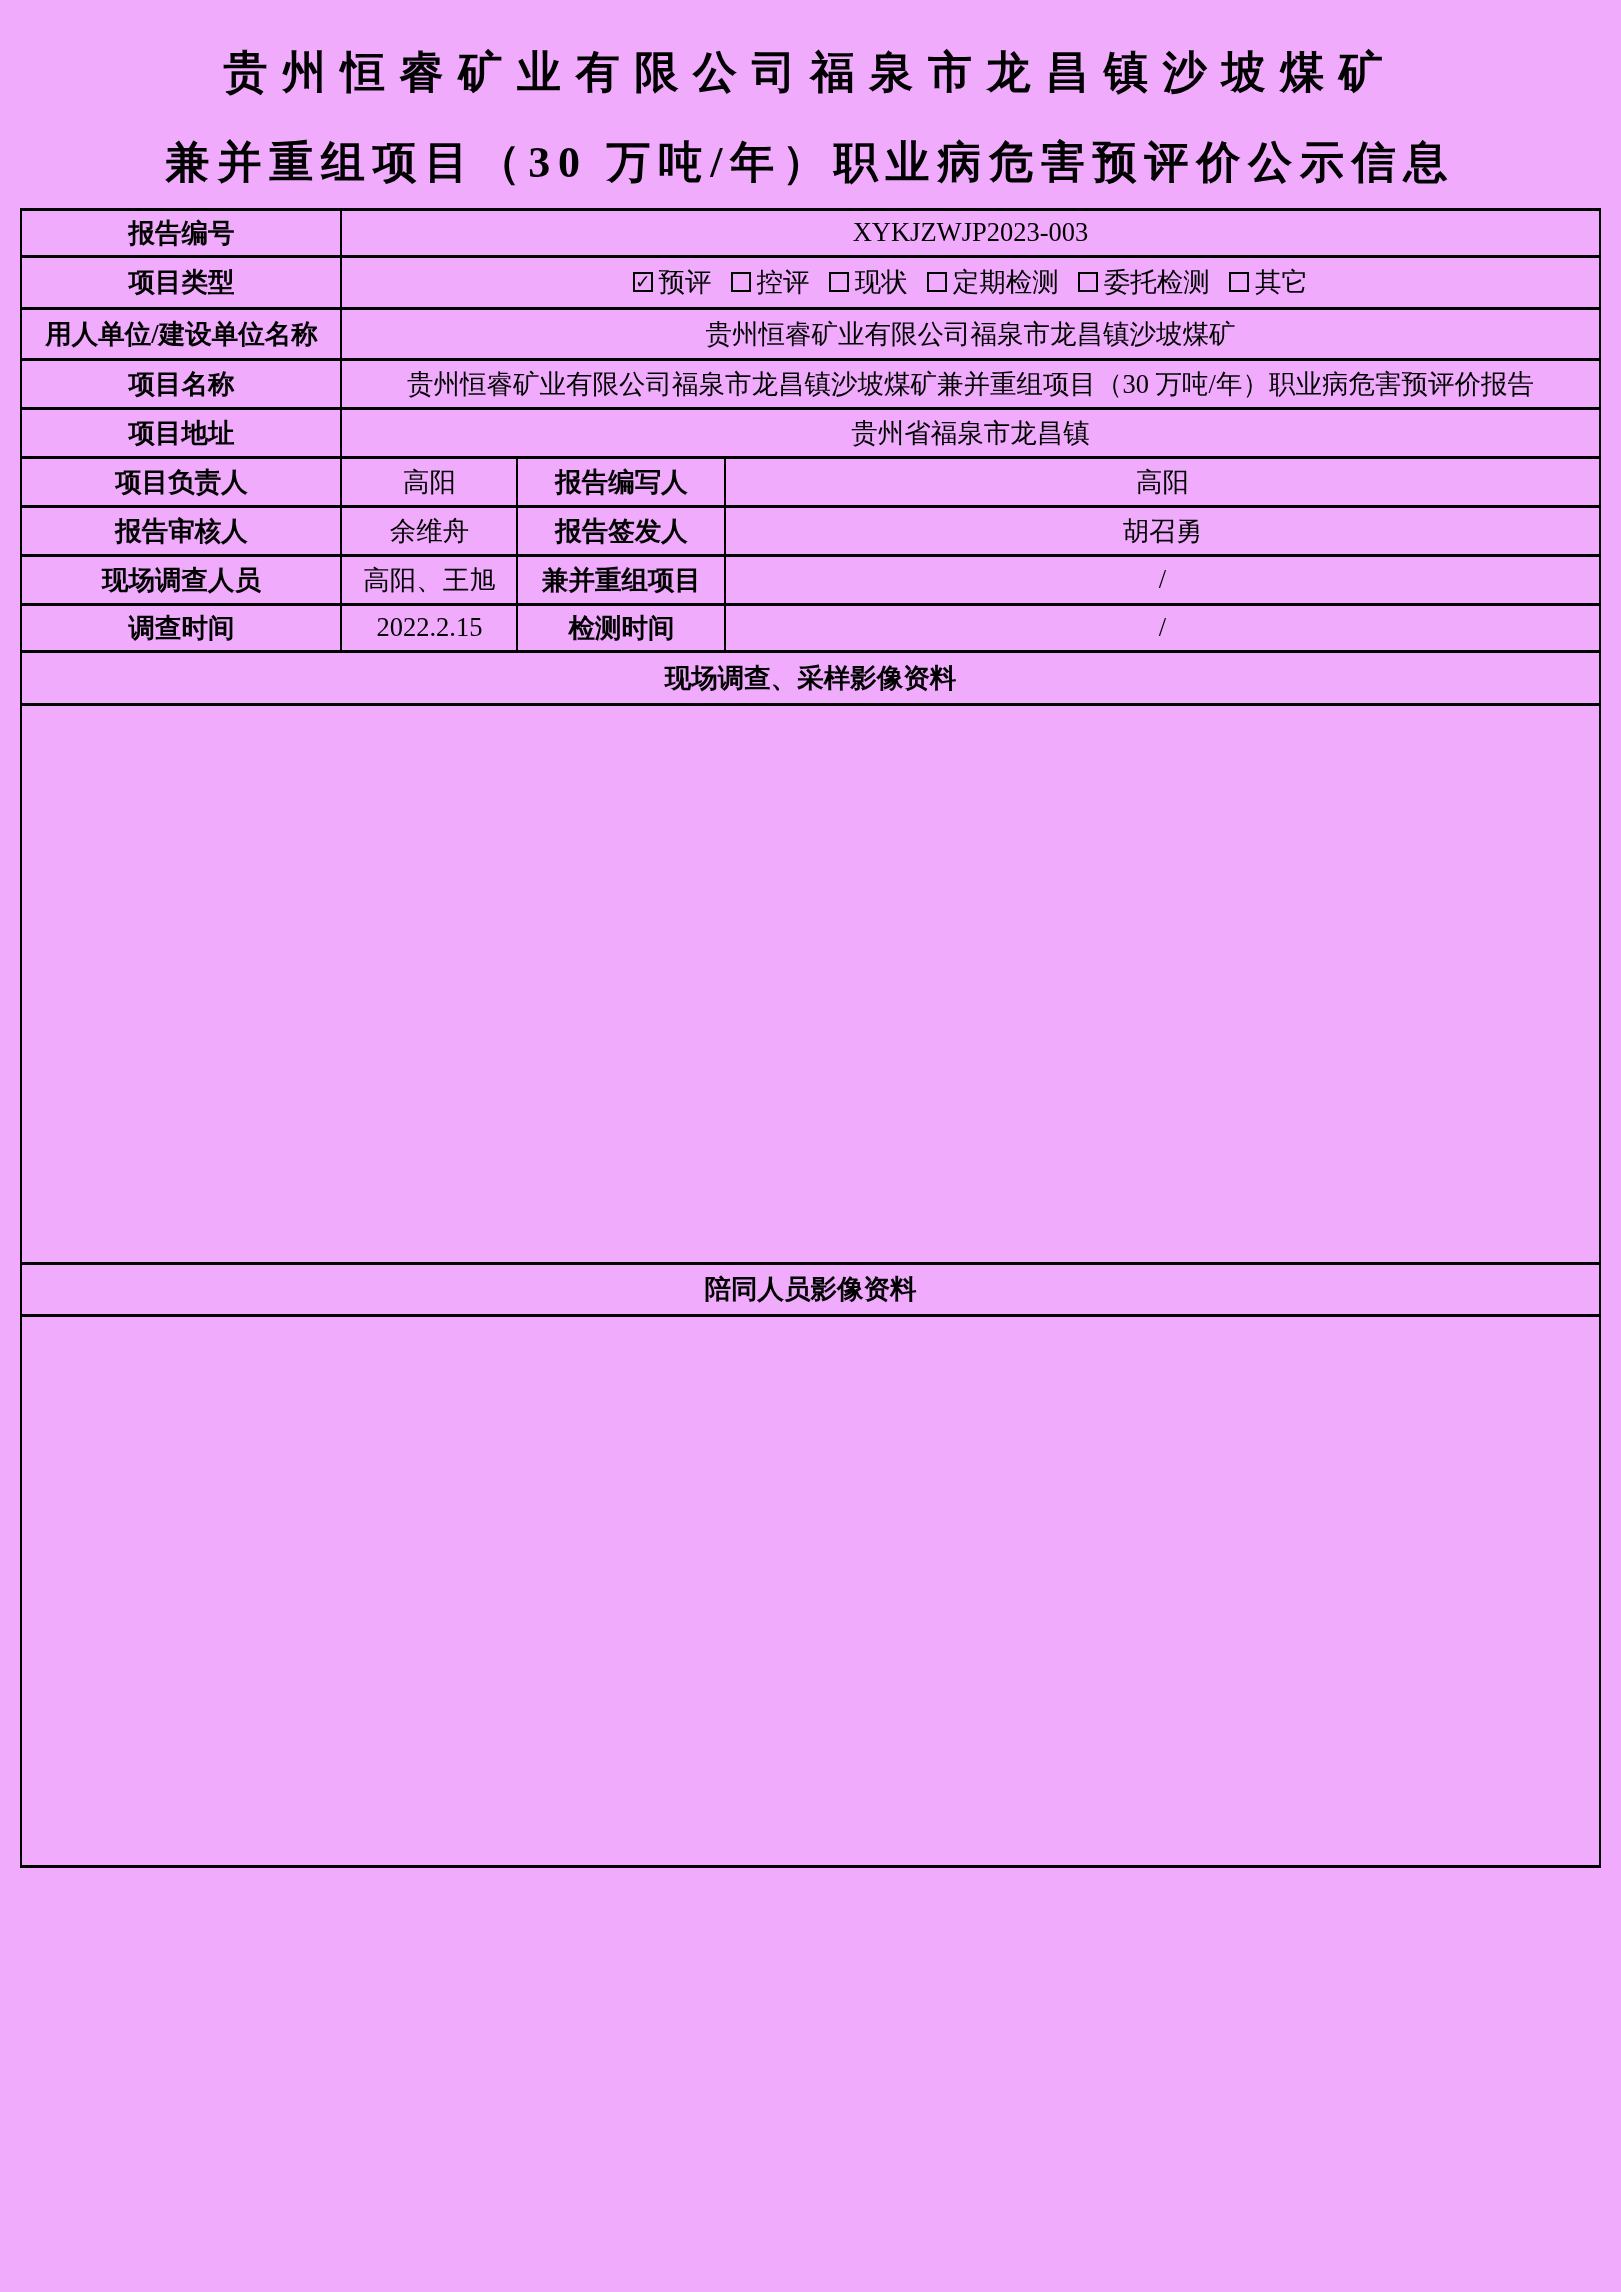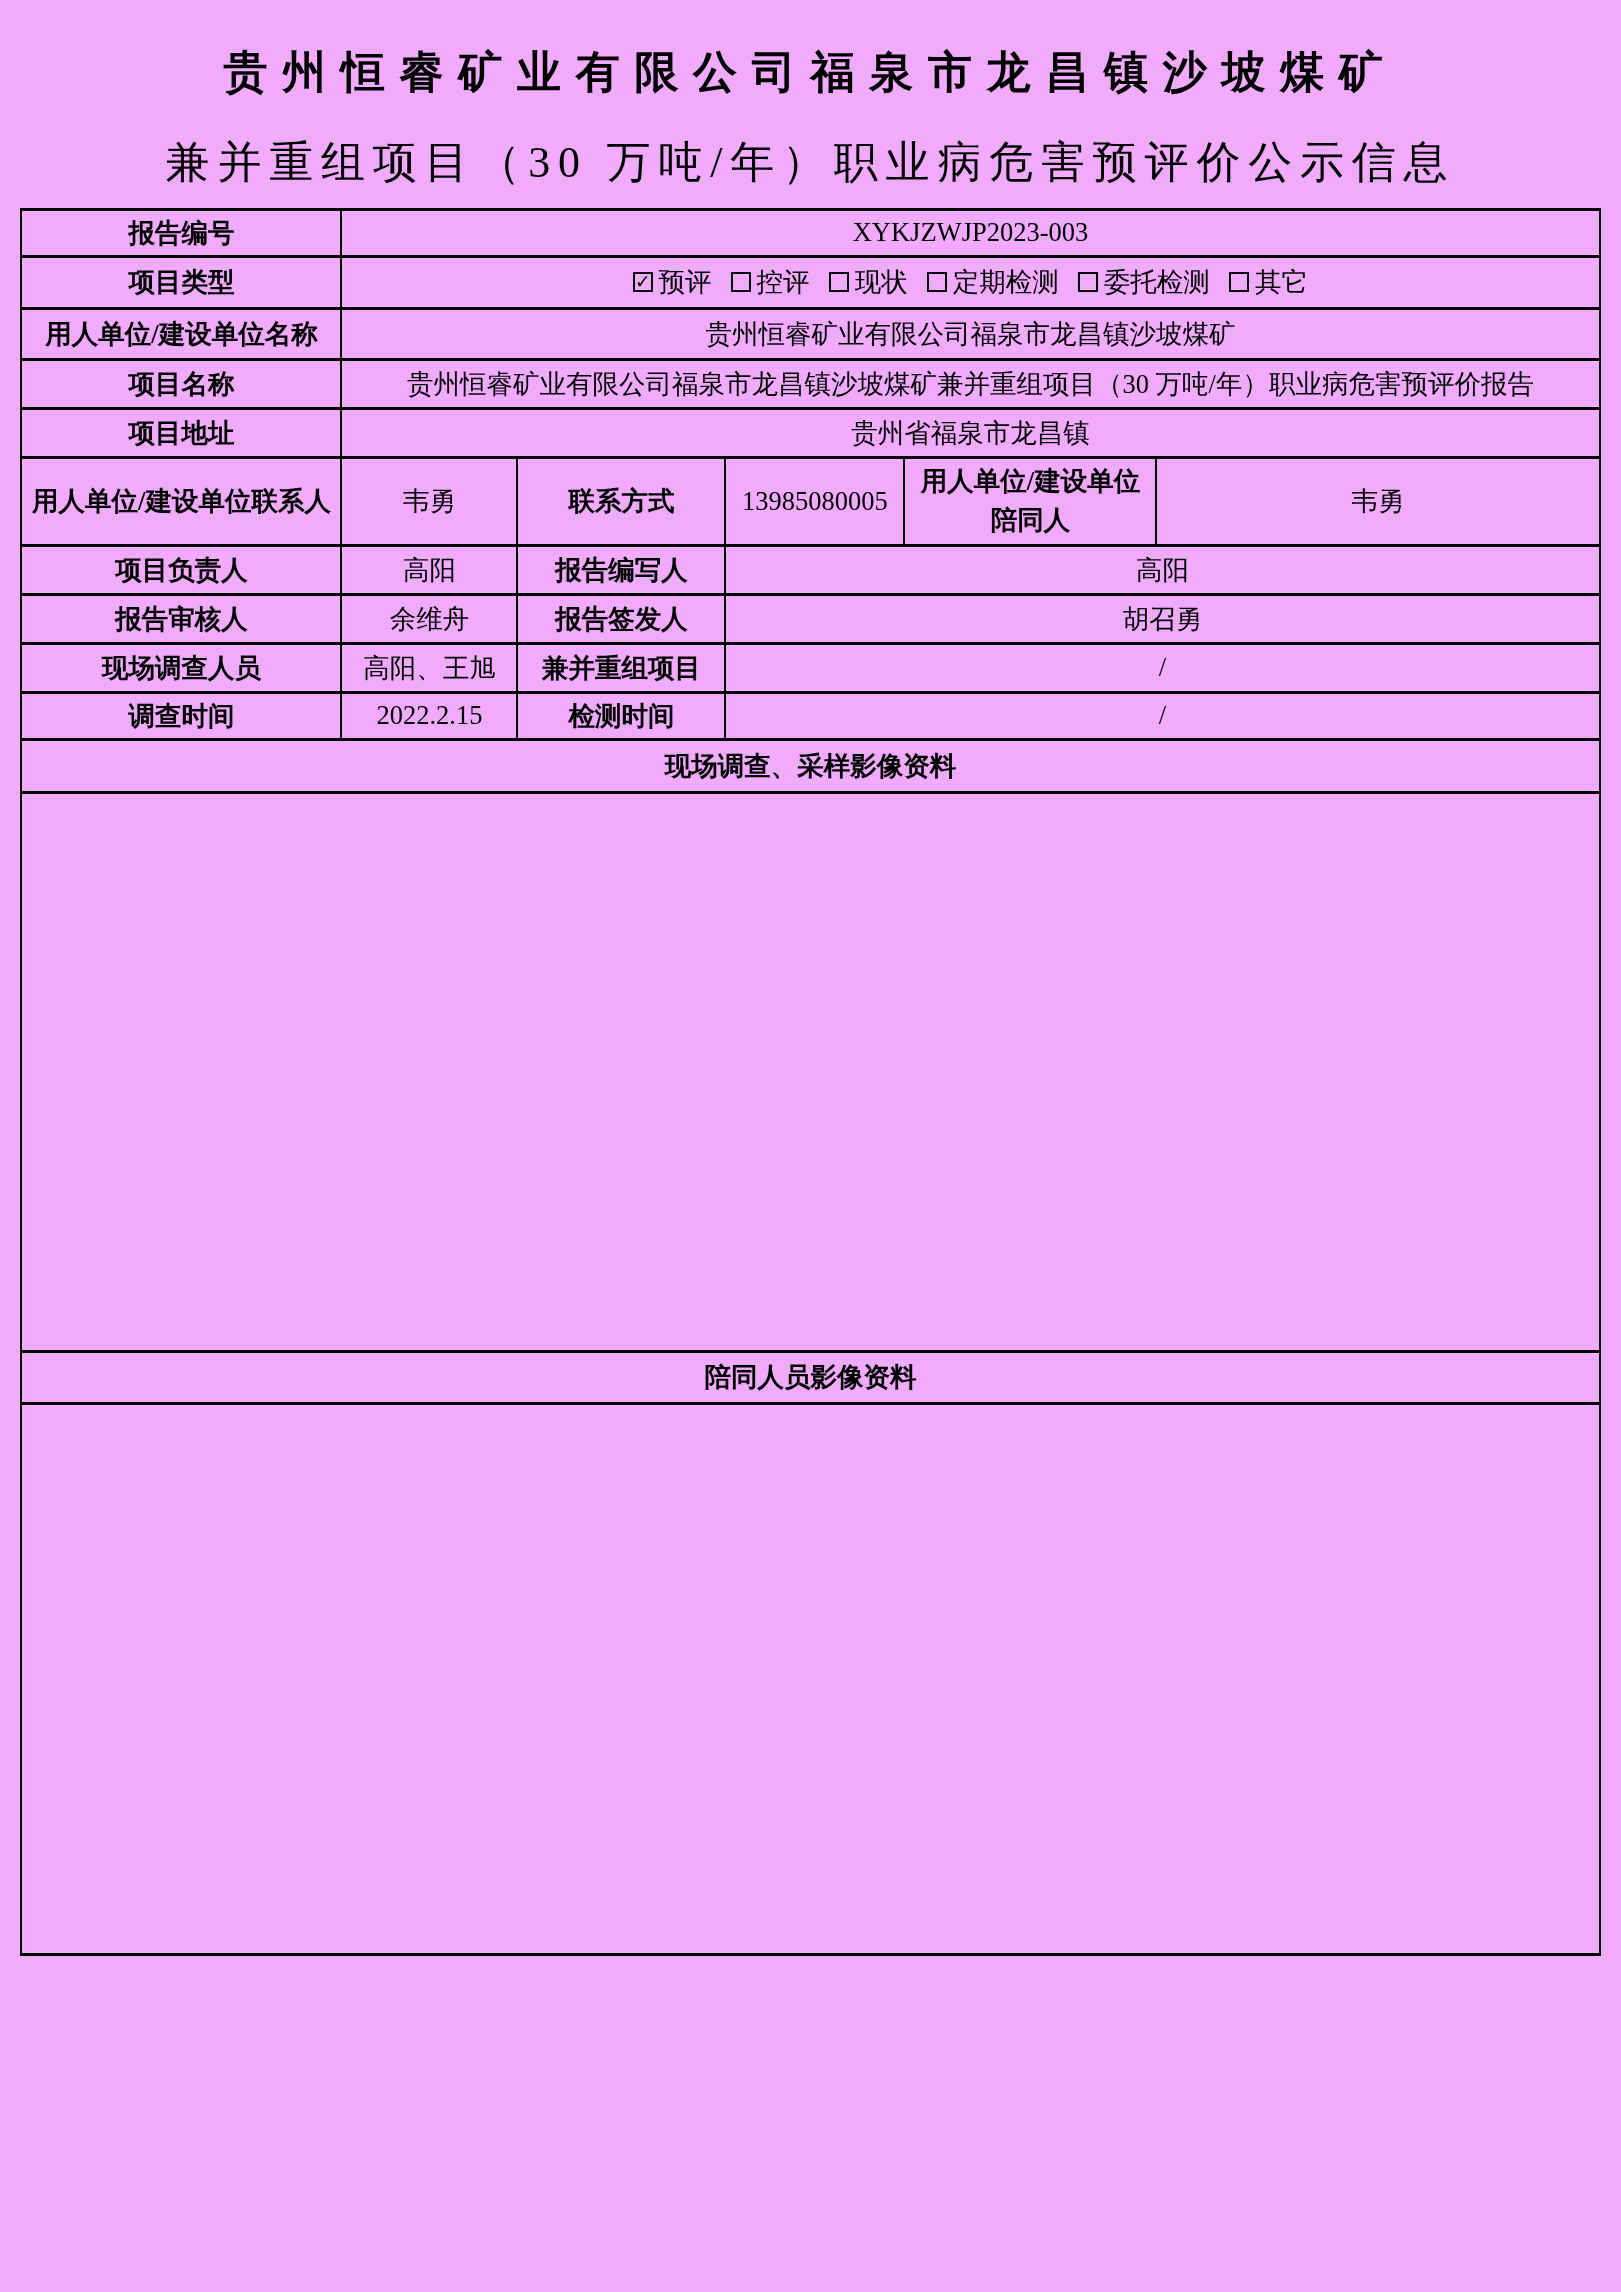--- a/index.html
+++ b/index.html
@@ -11,21 +11,21 @@
     color: #000000;
     font-family: "Liberation Serif", "DejaVu Serif", serif;
   }
   .page { width: 1621px; min-height: 2293px; background: #f0abfc; padding-top: 43px; }
   .titles { text-align: center; }
   .title-line1 {
     font-size: 44px; font-weight: bold; letter-spacing: 14.7px;
     line-height: 59px; white-space: nowrap;
   }
   .title-line2 {
-    font-size: 44px; font-weight: normal; letter-spacing: 7.8px;
+    font-size: 44px; font-weight: bold; letter-spacing: 7.8px;
     line-height: 59px; margin-top: 31px; white-space: nowrap;
   }
   table.form {
     width: 1578px; margin: 15.7px auto 0; border-collapse: collapse; table-layout: fixed;
     border-style: solid; border-color: #000; border-width: 3.9px 2.9px;
   }
   table.form td {
     border-style: solid; border-color: #000; border-width: 3.9px 2.9px;
     font-size: 26.5px; text-align: center; vertical-align: middle;
     padding: 2px 5.9px; overflow: hidden;
@@ -112,31 +112,20 @@
     <tr class="h50">
       <td class="lbl">项目名称</td>
       <td colspan="5">贵州恒睿矿业有限公司福泉市龙昌镇沙坡煤矿兼并重组项目（30 万吨/年）职业病危害预评价报告</td>
     </tr>
 
     <tr class="h50">
       <td class="lbl">项目地址</td>
       <td colspan="5">贵州省福泉市龙昌镇</td>
     </tr>
 
-    <tr class="h90">
-      <td class="lbl">用人单位/建设单位联系人</td>
-      <td>韦勇</td>
-      <td class="lbl">联系方式</td>
-      <td>13985080005</td>
-      <td class="lbl two-line">
-        <div>用人单位/建设单位</div>
-        <div>陪同人</div>
-      </td>
-      <td>韦勇</td>
-    </tr>
 
     <tr class="h50">
       <td class="lbl">项目负责人</td>
       <td>高阳</td>
       <td class="lbl">报告编写人</td>
       <td colspan="3">高阳</td>
     </tr>
 
     <tr class="h50">
       <td class="lbl">报告审核人</td>

